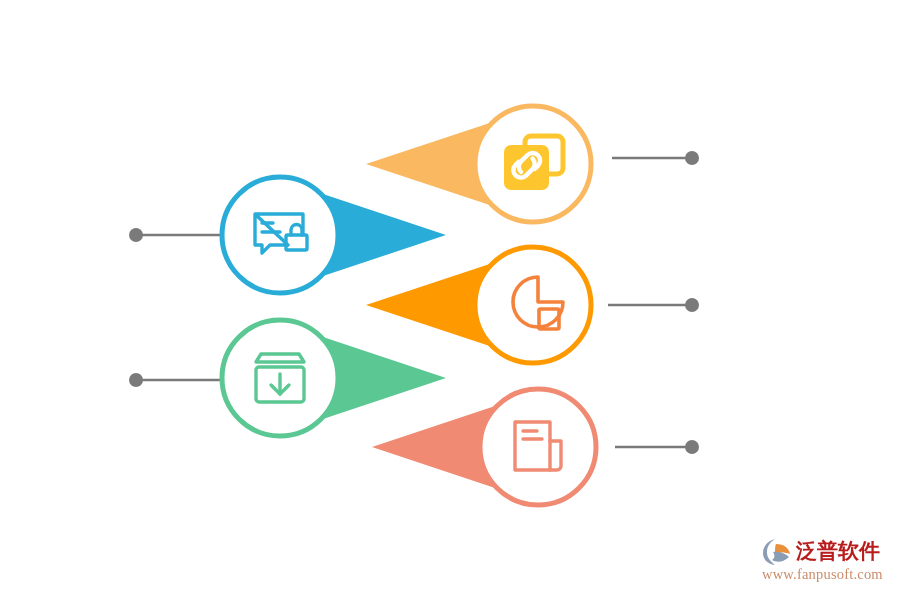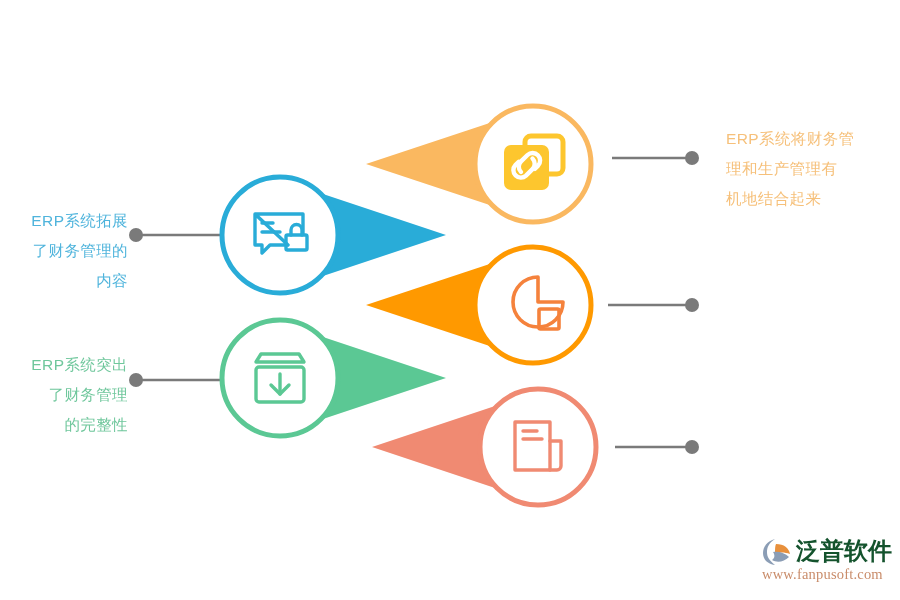--- a/index.html
+++ b/index.html
@@ -55,24 +55,24 @@
     height: 48px;
   }
   #logo-mark {
     position: absolute;
     left: 0; top: 2px;
     width: 32px; height: 28px;
   }
   #logo-word {
     position: absolute;
     left: 34px; top: 0px;
-    font-size: 24px;
+    font-size: 21px;
     line-height: 30px;
     font-weight: bold;
-    color: #14532d;
+    color: #b91c1c;
     letter-spacing: 0px;
     font-family: "DejaVu Sans", sans-serif;
     text-align: center;
   }
   #logo-url {
     position: absolute;
     left: 0px; top: 30px;
     font-size: 14.5px;
     line-height: 17px;
     color: #C98C6A;
@@ -156,29 +156,20 @@
 
     <g transform="translate(538,447)" fill="none" stroke="#F08A72" stroke-width="3.4" stroke-linecap="round" stroke-linejoin="round">
       <path d="M -23,-25 L 12,-25 L 12,23 L -23,23 Z" rx="3"></path>
       <path d="M 12,-6 L 23,-6 L 23,19 a 4,4 0 0 1 -4,4 L 12,23"></path>
       <line x1="-15" y1="-16" x2="-1" y2="-16"></line>
       <line x1="-15" y1="-8" x2="4" y2="-8"></line>
     </g>
 
   </svg>
 
-  <div class="caption left" id="cap-0">ERP系统拓展
-了财务管理的
-内容</div>
-  <div class="caption right" id="cap-1">ERP系统将财务管
-理和生产管理有
-机地结合起来</div>
-  <div class="caption left" id="cap-2">ERP系统突出
-了财务管理
-的完整性</div>
 
   <div id="logo">
     <svg id="logo-mark" viewBox="0 0 32 28" xmlns="http://www.w3.org/2000/svg">
       <path d="M 13,1 C 5,3 1,9 1,15 C 1,21 5,26 13,27 C 7,22 5,19 5,14 C 5,9 7,5 13,1 Z" fill="#8B9DB5"></path>
       <path d="M 14,6 C 22,6 27,10 28,16 C 22,14 18,14 13,16 C 13,11 13,8 14,6 Z" fill="#E8903C"></path>
       <path d="M 11,14 C 17,13 23,15 27,19 C 22,24 15,25 10,22 C 13,20 13,17 11,14 Z" fill="#8B9DB5"></path>
     </svg>
     <div id="logo-word">泛普软件</div>
     <div id="logo-url">www.fanpusoft.com</div>
   </div>

